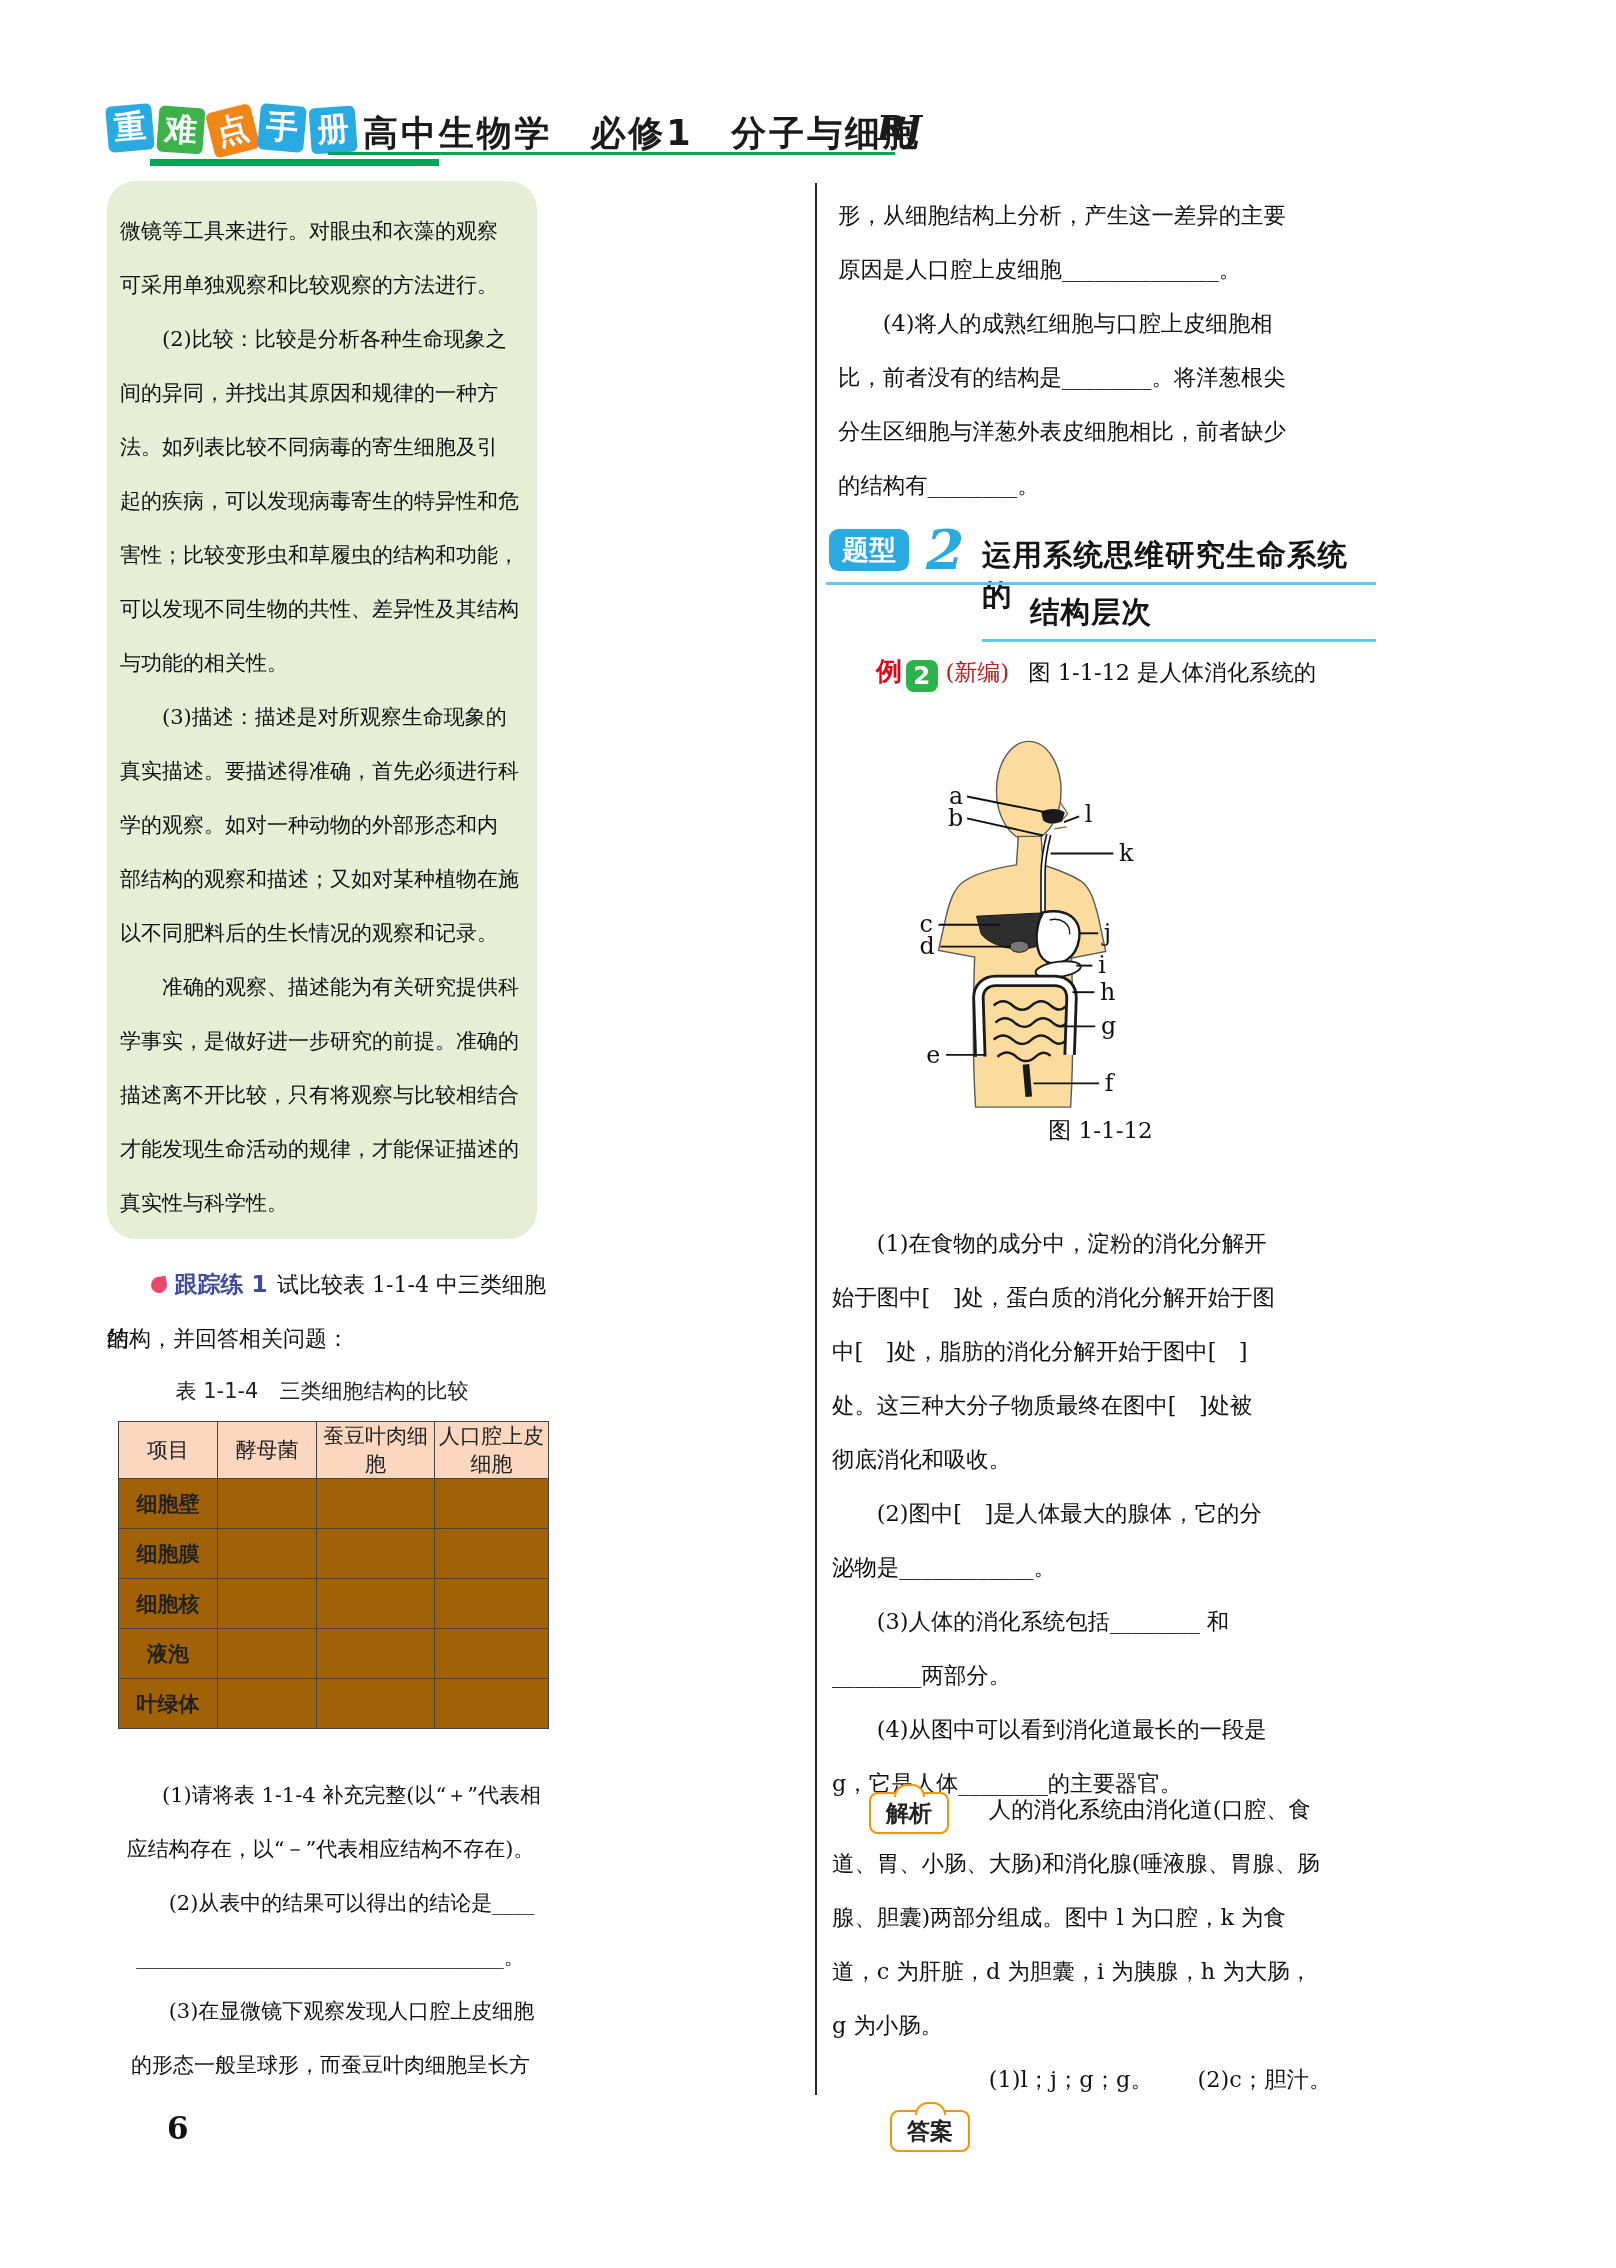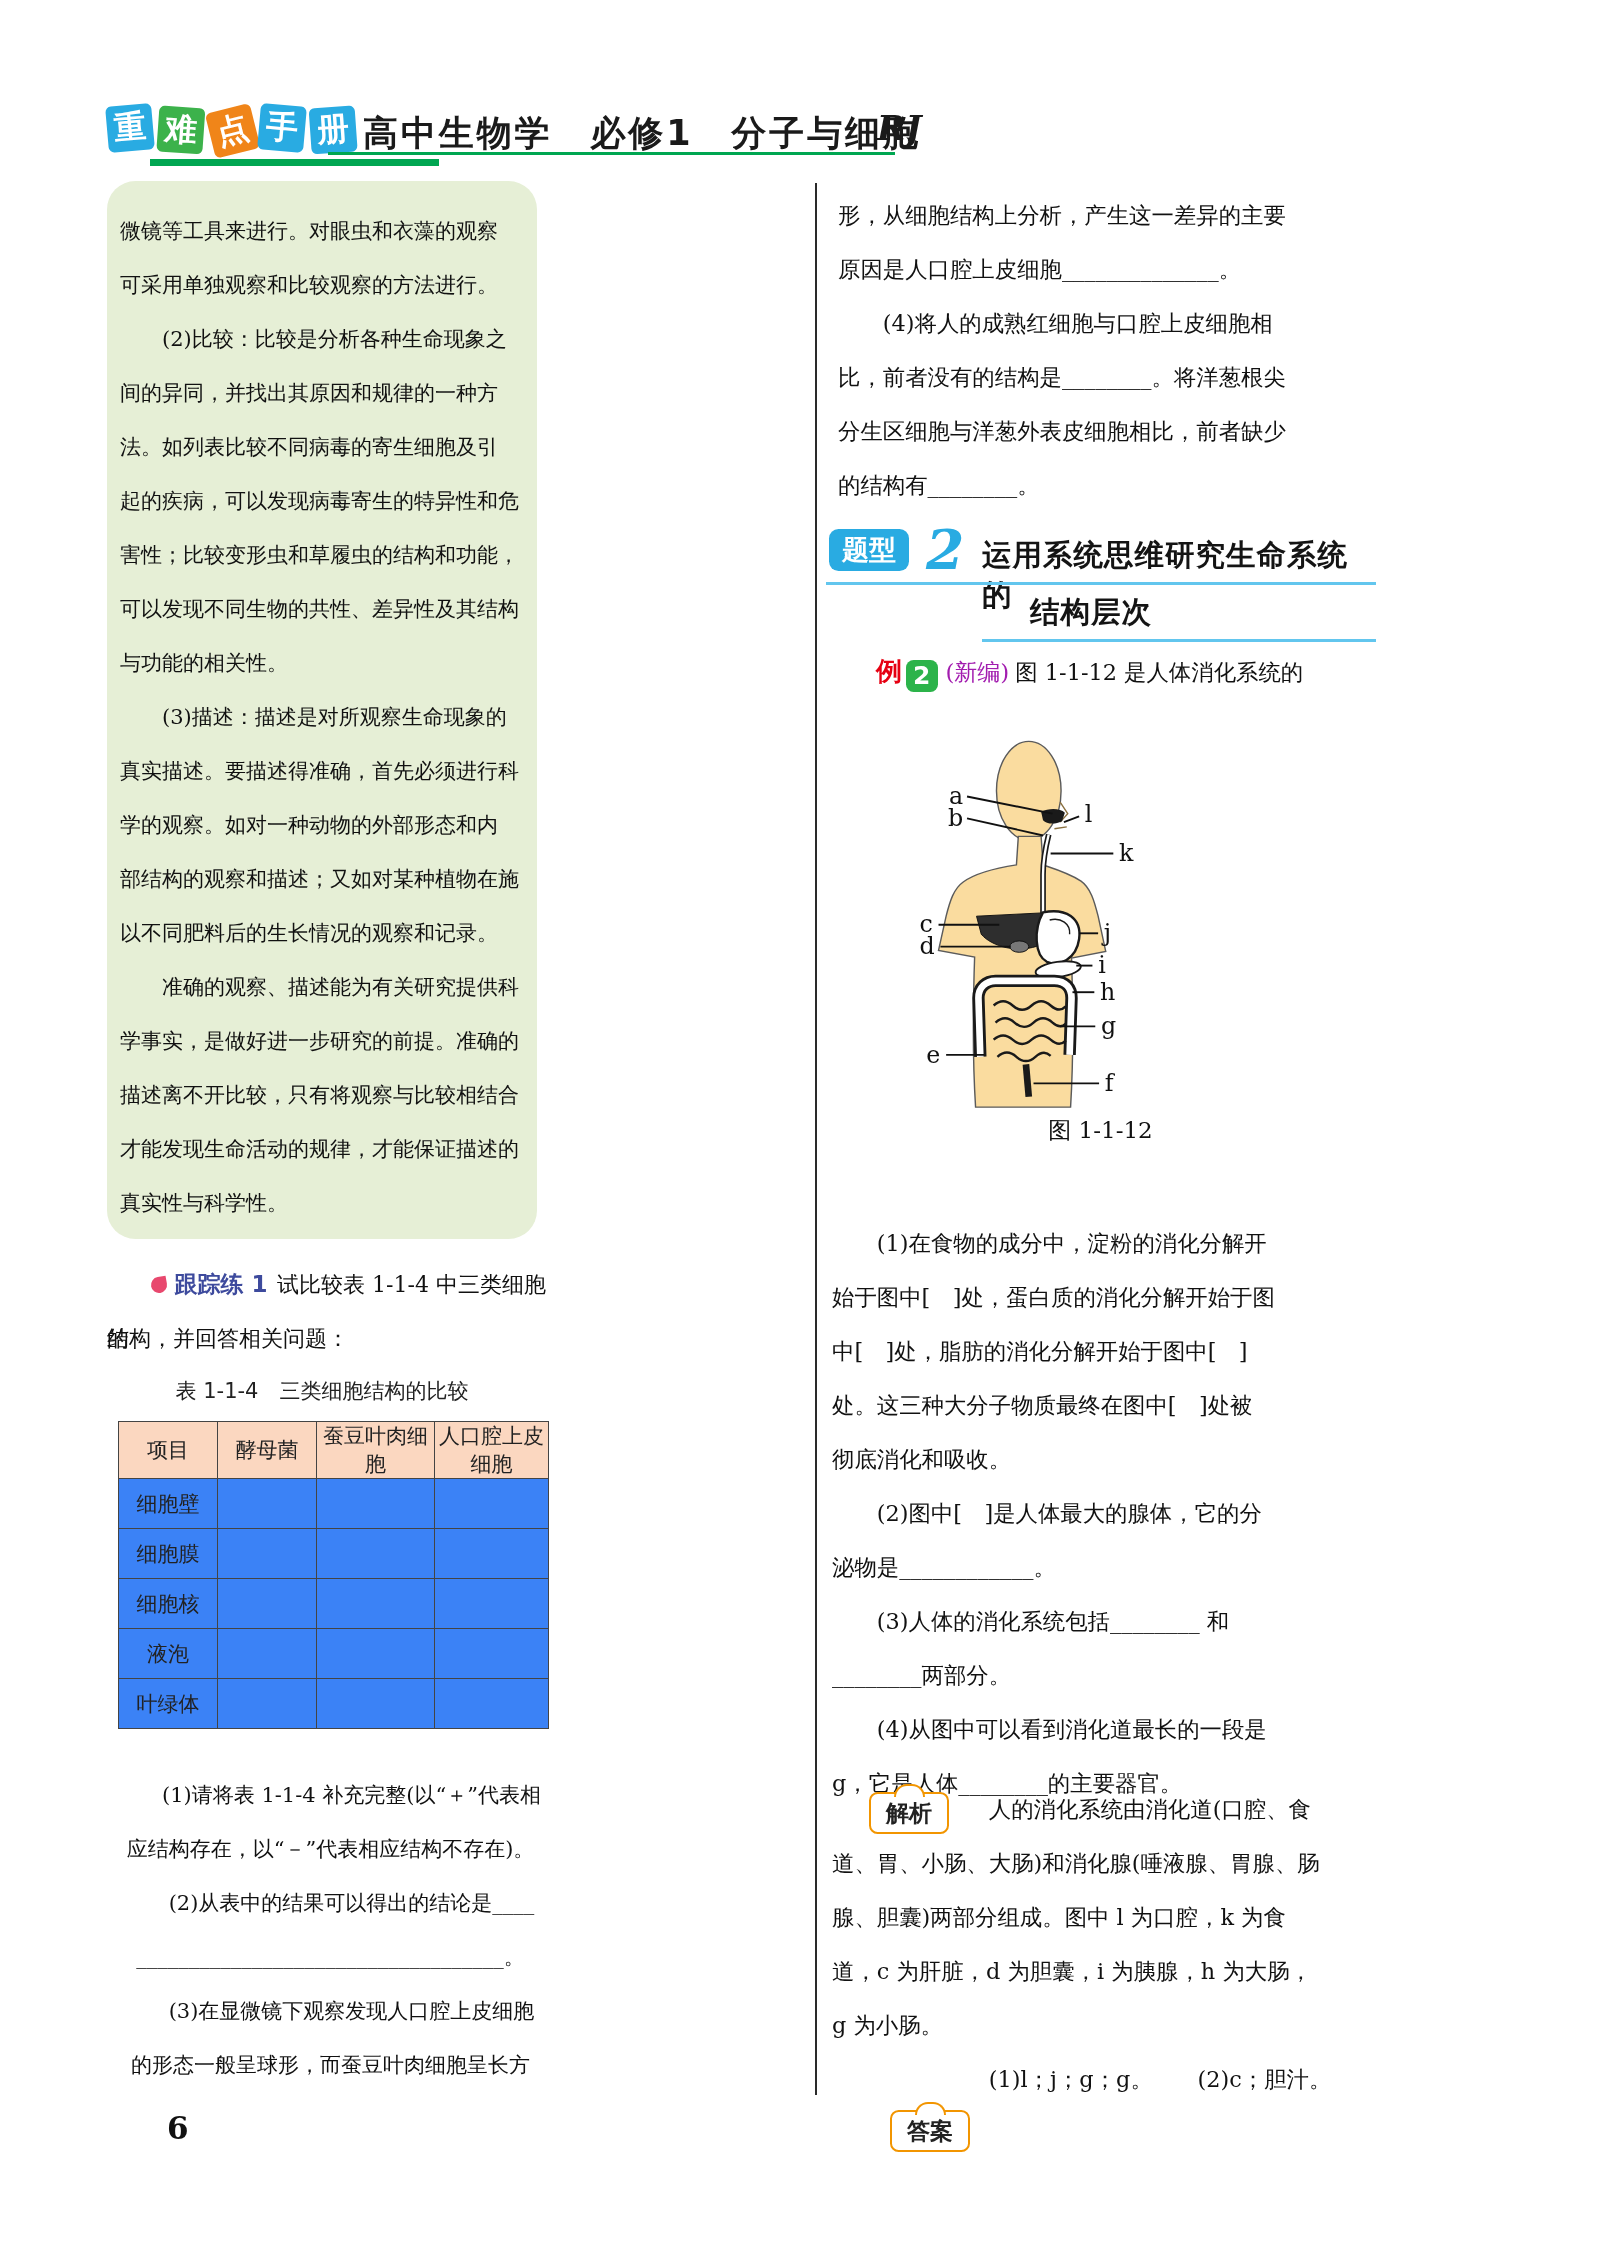--- a/index.html
+++ b/index.html
@@ -35,40 +35,40 @@
         border-radius:50% 0 50% 50%;transform:rotate(-10deg);margin:0 7.6px 0 44px;vertical-align:-1px;}
   .plabel{color:#3d4a9d;font-weight:bold;font-family:"DejaVu Sans","Liberation Sans",sans-serif;
           font-size:23px;margin-right:9.5px;}
   .tcaption{left:107px;top:1377px;width:430px;text-align:center;
             font-family:"DejaVu Sans","Liberation Sans",sans-serif;font-size:21px;color:#222;}
   table.cmp{left:107px;top:1421px;position:absolute;border-collapse:collapse;table-layout:fixed;
             width:430px;font-family:"DejaVu Sans","Liberation Sans",sans-serif;font-size:21px;color:#222;
             border:1.9px solid #222;margin-left:11px;}
   table.cmp th,table.cmp td{border:1px solid #444;text-align:center;font-weight:normal;padding:0;}
   table.cmp thead th{background:#fbd7c0;height:55px;}
-  table.cmp tbody td{height:49px;background:#3b82f6;}
+  table.cmp tbody td{height:49px;background:#a16207;font-weight:bold;}
   .lquestions{left:107px;top:1768px;width:447px;text-align:center;}
   
   .rcont{left:832px;top:188px;width:542px;margin-left:6px;}
   .topicbadge{left:829px;top:529px;width:80px;height:42px;background:#29abe2;border-radius:9.5px;
               color:#fff;font-family:"DejaVu Sans","Liberation Sans",sans-serif;font-weight:bold;
               font-size:27px;display:flex;align-items:center;justify-content:center;}
   .topicnum{left:926px;top:517px;font-size:55px;font-weight:bold;font-style:italic;color:#29abe2;}
   .topict1{left:982px;top:536px;width:395px;font-family:"DejaVu Sans","Liberation Sans",sans-serif;
            font-weight:bold;font-size:29.5px;color:#141414;letter-spacing:1px;}
   .topict2{left:982px;top:593px;width:395px;font-family:"DejaVu Sans","Liberation Sans",sans-serif;
            font-weight:bold;font-size:29.5px;color:#141414;letter-spacing:1px;margin-left:48px;}
   .tuline1{left:826px;top:582px;width:550px;height:2.9px;background:#62c6ee;}
   .tuline2{left:982px;top:639px;width:394px;height:2.9px;background:#62c6ee;}
   .example{left:832px;top:652px;width:542px;font-size:22.4px;line-height:38px;}
   .exlabel{color:#e60012;font-weight:bold;font-size:26px;margin-left:44px;}
   .exnum{display:inline-block;width:32px;height:32px;background:#2cb34a;color:#fff;border-radius:7.6px;
          font-family:"DejaVu Sans","Liberation Sans",sans-serif;font-weight:bold;font-size:25px;
          text-align:center;line-height:32px;margin:0 7.6px 0 3.8px;vertical-align:-3.8px;}
-  .extag{color:#a21caf;font-size:23px;margin-right:6px;}
+  .extag{color:#b91c1c;font-size:23px;margin-right:19px;}
   .exline2{left:832px;top:707px;width:542px;font-size:22.4px;}
   .figwrap{left:832px;top:730px;width:537px;height:380px;}
   .figcaption{left:832px;top:1115px;width:537px;text-align:center;font-size:23px;color:#111;}
   .rquestions{left:832px;top:1216px;width:544px;}
   .badge{position:absolute;width:76px;height:38px;background:#fff;border:2.4px solid #f29500;
          border-radius:8.6px;display:flex;align-items:center;justify-content:center;
          font-family:"DejaVu Sans","Liberation Sans",sans-serif;font-weight:bold;font-size:23px;color:#222;}
   .badge::before{content:"";position:absolute;top:-10.5px;left:23px;width:27px;height:11.4px;
          background:#fff;border:2.4px solid #f29500;border-bottom:none;border-radius:13.3px 13.3px 0 0;}
   .analysisbadge{left:869px;top:1792px;}

